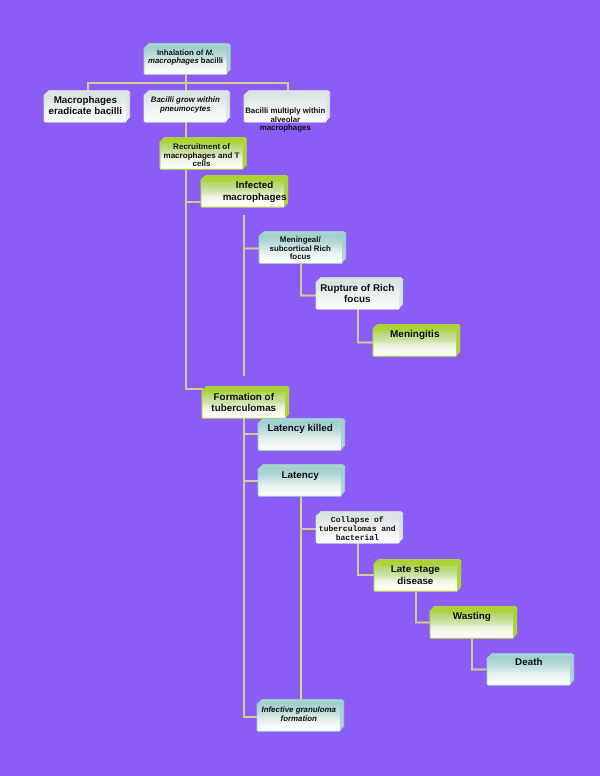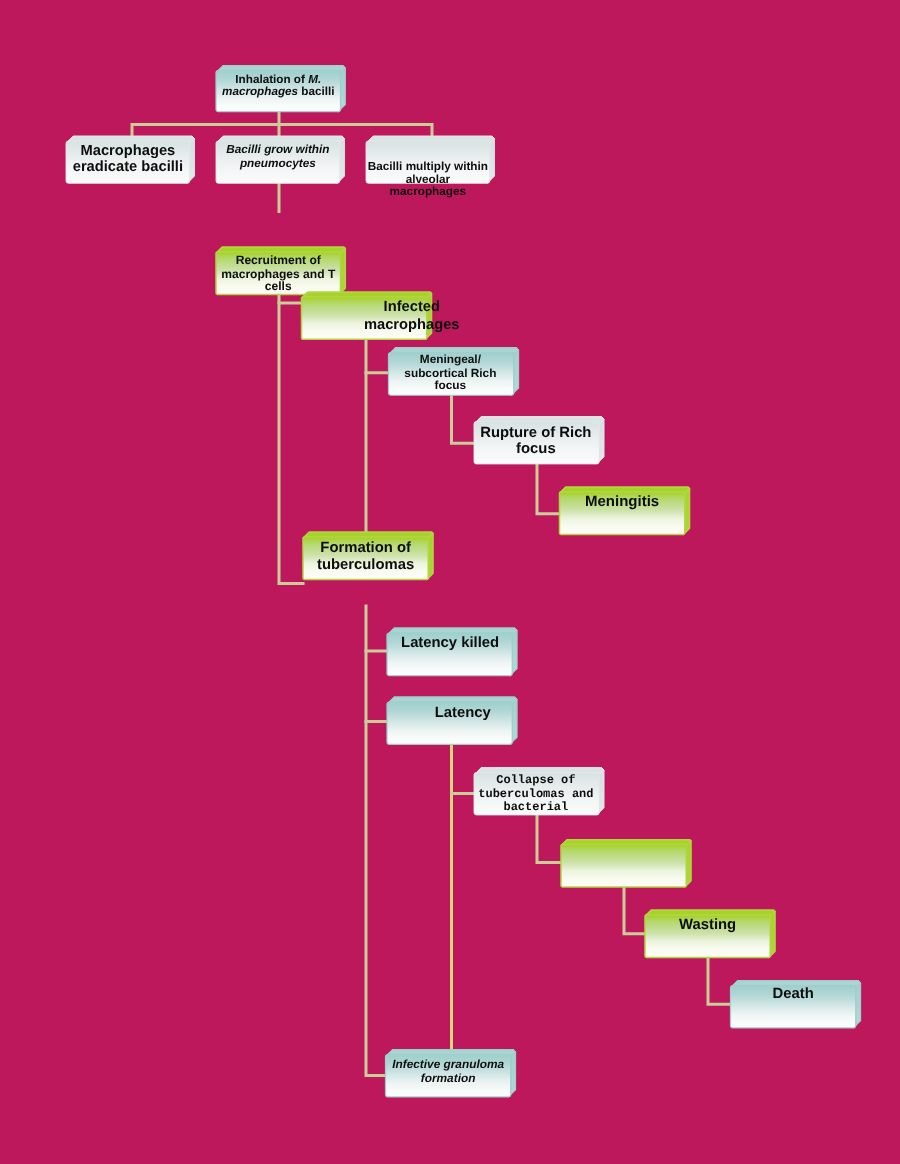--- a/index.html
+++ b/index.html
@@ -1,21 +1,21 @@
 <!DOCTYPE html>
 <html><head>
 <meta charset="utf-8">
 <title>Pathogenesis flowchart</title>
 <style>
   html,body{margin:0;padding:0;background:#ffffff;}
   body{width:600px;height:776px;overflow:hidden;
        font-family:"Liberation Sans",sans-serif;
        text-rendering:geometricPrecision;
        -webkit-font-smoothing:antialiased;}
-  #stage{position:relative;width:600px;height:776px;background:#be185d;}
+  #stage{position:relative;width:600px;height:776px;background:#8b5cf6;}
   svg.connectors{position:absolute;left:0;top:0;width:600px;height:776px;
                  pointer-events:none;}
   .node{position:absolute;}
   .node svg{position:absolute;left:0;top:0;overflow:visible;}
   .node .label{position:absolute;z-index:3;left:0;right:0;
                -webkit-font-smoothing:antialiased;
                text-align:center;font-weight:bold;color:#0d0d0d;
                white-space:nowrap;}
   .node .label i{font-style:italic;}
 </style>
@@ -126,21 +126,21 @@
             <stop offset="0.55" stop-color="#dce5e5"></stop>
             <stop offset="1" stop-color="#e2eaea"></stop>
           </linearGradient>
         </defs>
         <path d="M 1.6 0 L 4.800000000000001 -3.2 L 84.10000000000001 -3.2 L 85.7 -1.6 L 85.7 23.4 L 84.10000000000001 25 L 80.9 28.2 L 82.5 26.599999999999998 L 82.5 0 Z" fill="url(#g3s)" stroke="#e3e9e9" stroke-width="0.6" stroke-linejoin="round"></path>
         <path d="M 1.6 0 L 4.800000000000001 -3.2 L 84.10000000000001 -3.2 L 85.7 -1.6 L 82.5 1.6 L 82.5 0 Z" fill="#dae3e3" stroke="#e3e9e9" stroke-width="0.6" stroke-linejoin="round"></path>
         <rect x="0" y="0" width="82.5" height="28.2" rx="1.6" ry="1.6" fill="url(#g3)" stroke="#e3e9e9" stroke-width="0.6"></rect>
       </svg>
       <div class="label" style="font-size: 7.85px; line-height: 8.5px; top: 1.6292px; margin-top: 12px;">Bacilli multiply within<br>alveolar<br>macrophages</div>
     </div>
-    <div class="node" style="left: 144px; top: 141px; width: 83px; height: 28.3px; margin-top: 27px;">
+    <div class="node" style="left: 160px; top: 141px; width: 83px; height: 28.3px;">
       <svg width="93" height="38.3" style="left:-5px;top:-5px" viewBox="-5 -5 93 38.3">
         <defs>
           <linearGradient id="g4" x1="0" y1="0" x2="0" y2="1">
             <stop offset="0" stop-color="#a4d020"></stop>
             <stop offset="0.12" stop-color="#b2d75e"></stop>
             <stop offset="0.26" stop-color="#bddb86"></stop>
             <stop offset="0.44" stop-color="#cee2ab"></stop>
             <stop offset="0.62" stop-color="#ecf3de"></stop>
             <stop offset="0.8" stop-color="#f8fbee"></stop>
             <stop offset="1" stop-color="#fdfefa"></stop>
@@ -150,21 +150,21 @@
             <stop offset="0.55" stop-color="#abd434"></stop>
             <stop offset="1" stop-color="#aed43a"></stop>
           </linearGradient>
         </defs>
         <path d="M 0.9 0 L 4.1000000000000005 -3.2 L 85.3 -3.2 L 86.2 -2.3000000000000003 L 86.2 24.200000000000003 L 85.3 25.1 L 82.1 28.3 L 83 27.400000000000002 L 83 0 Z" fill="url(#g4s)" stroke="#b2d63f" stroke-width="1" stroke-linejoin="round"></path>
         <path d="M 0.9 0 L 4.1000000000000005 -3.2 L 85.3 -3.2 L 86.2 -2.3000000000000003 L 83 0.9 L 83 0 Z" fill="#a6d32a" stroke="#b2d63f" stroke-width="1" stroke-linejoin="round"></path>
         <rect x="0" y="0" width="83" height="28.3" rx="0.9" ry="0.9" fill="url(#g4)" stroke="#b2d63f" stroke-width="1"></rect>
       </svg>
       <div class="label" style="font-size: 8.05px; line-height: 8.8px; top: 1.84747px;">Recruitment of<br>macrophages and T<br>cells</div>
     </div>
-    <div class="node" style="left: 201px; top: 198px; width: 107px; height: 28.2px; padding-left: 40px;">
+    <div class="node" style="left: 201px; top: 179px; width: 107px; height: 28.2px;">
       <svg width="93.5" height="38.2" style="left:-5px;top:-5px" viewBox="-5 -5 93.5 38.2">
         <defs>
           <linearGradient id="g5" x1="0" y1="0" x2="0" y2="1">
             <stop offset="0" stop-color="#a4d020"></stop>
             <stop offset="0.12" stop-color="#b2d75e"></stop>
             <stop offset="0.26" stop-color="#bddb86"></stop>
             <stop offset="0.44" stop-color="#cee2ab"></stop>
             <stop offset="0.62" stop-color="#ecf3de"></stop>
             <stop offset="0.8" stop-color="#f8fbee"></stop>
             <stop offset="1" stop-color="#fdfefa"></stop>
@@ -244,21 +244,21 @@
             <stop offset="0.55" stop-color="#abd434"></stop>
             <stop offset="1" stop-color="#aed43a"></stop>
           </linearGradient>
         </defs>
         <path d="M 0.9 0 L 4.1000000000000005 -3.2 L 85.8 -3.2 L 86.7 -2.3000000000000003 L 86.7 24.200000000000003 L 85.8 25.1 L 82.6 28.3 L 83.5 27.400000000000002 L 83.5 0 Z" fill="url(#g8s)" stroke="#b2d63f" stroke-width="1" stroke-linejoin="round"></path>
         <path d="M 0.9 0 L 4.1000000000000005 -3.2 L 85.8 -3.2 L 86.7 -2.3000000000000003 L 83.5 0.9 L 83.5 0 Z" fill="#a6d32a" stroke="#b2d63f" stroke-width="1" stroke-linejoin="round"></path>
         <rect x="0" y="0" width="83.5" height="28.3" rx="0.9" ry="0.9" fill="url(#g8)" stroke="#b2d63f" stroke-width="1"></rect>
       </svg>
       <div class="label" style="font-size: 10px; line-height: 11.9px; top: 1.32887px;">Meningitis</div>
     </div>
-    <div class="node" style="left: 202px; top: 358px; width: 83.5px; height: 28.3px;">
+    <div class="node" style="left: 202px; top: 390px; width: 83.5px; height: 28.3px;">
       <svg width="93.5" height="38.3" style="left:-5px;top:-5px" viewBox="-5 -5 93.5 38.3">
         <defs>
           <linearGradient id="g9" x1="0" y1="0" x2="0" y2="1">
             <stop offset="0" stop-color="#a4d020"></stop>
             <stop offset="0.12" stop-color="#b2d75e"></stop>
             <stop offset="0.26" stop-color="#bddb86"></stop>
             <stop offset="0.44" stop-color="#cee2ab"></stop>
             <stop offset="0.62" stop-color="#ecf3de"></stop>
             <stop offset="0.8" stop-color="#f8fbee"></stop>
             <stop offset="1" stop-color="#fdfefa"></stop>
@@ -292,21 +292,21 @@
             <stop offset="0.55" stop-color="#abd5d3"></stop>
             <stop offset="1" stop-color="#b4d9d7"></stop>
           </linearGradient>
         </defs>
         <path d="M 1.6 0 L 4.800000000000001 -3.2 L 85.10000000000001 -3.2 L 86.7 -1.6 L 86.7 23.7 L 85.10000000000001 25.3 L 81.9 28.5 L 83.5 26.9 L 83.5 0 Z" fill="url(#g10s)" stroke="#9fcecd" stroke-width="0.8" stroke-linejoin="round"></path>
         <path d="M 1.6 0 L 4.800000000000001 -3.2 L 85.10000000000001 -3.2 L 86.7 -1.6 L 83.5 1.6 L 83.5 0 Z" fill="#a8d5d2" stroke="#9fcecd" stroke-width="0.8" stroke-linejoin="round"></path>
         <rect x="0" y="0" width="83.5" height="28.5" rx="1.6" ry="1.6" fill="url(#g10)" stroke="#9fcecd" stroke-width="0.8"></rect>
       </svg>
       <div class="label" style="font-size: 9.9px; line-height: 11.9px; top: 1.42887px;">Latency killed</div>
     </div>
-    <div class="node" style="left: 258.3px; top: 468.4px; width: 83.5px; height: 28.3px; padding-left: 17px;">
+    <div class="node" style="left: 258.3px; top: 468.4px; width: 83.5px; height: 28.3px;">
       <svg width="93.5" height="38.3" style="left:-5px;top:-5px" viewBox="-5 -5 93.5 38.3">
         <defs>
           <linearGradient id="g11" x1="0" y1="0" x2="0" y2="1">
             <stop offset="0" stop-color="#9fcfcd"></stop>
             <stop offset="0.2" stop-color="#aed6d4"></stop>
             <stop offset="0.32" stop-color="#bedcdc"></stop>
             <stop offset="0.5" stop-color="#d6e9e8"></stop>
             <stop offset="0.68" stop-color="#edf4f3"></stop>
             <stop offset="0.84" stop-color="#f7fbfa"></stop>
             <stop offset="1" stop-color="#fcfefe"></stop>
@@ -360,20 +360,21 @@
           <linearGradient id="g13s" x1="0" y1="0" x2="0" y2="1">
             <stop offset="0" stop-color="#a7d32c"></stop>
             <stop offset="0.55" stop-color="#abd434"></stop>
             <stop offset="1" stop-color="#aed43a"></stop>
           </linearGradient>
         </defs>
         <path d="M 0.9 0 L 4.1000000000000005 -3.2 L 85.8 -3.2 L 86.7 -2.3000000000000003 L 86.7 24.200000000000003 L 85.8 25.1 L 82.6 28.3 L 83.5 27.400000000000002 L 83.5 0 Z" fill="url(#g13s)" stroke="#b2d63f" stroke-width="1" stroke-linejoin="round"></path>
         <path d="M 0.9 0 L 4.1000000000000005 -3.2 L 85.8 -3.2 L 86.7 -2.3000000000000003 L 83.5 0.9 L 83.5 0 Z" fill="#a6d32a" stroke="#b2d63f" stroke-width="1" stroke-linejoin="round"></path>
         <rect x="0" y="0" width="83.5" height="28.3" rx="0.9" ry="0.9" fill="url(#g13)" stroke="#b2d63f" stroke-width="1"></rect>
       </svg>
+      <div class="label" style="font-size: 9.9px; line-height: 11.6px; top: 1.27887px;">Late stage<br>disease</div>
     </div>
     <div class="node" style="left: 487px; top: 656.7px; width: 83.5px; height: 28.3px;">
       <svg width="93.5" height="38.3" style="left:-5px;top:-5px" viewBox="-5 -5 93.5 38.3">
         <defs>
           <linearGradient id="g15" x1="0" y1="0" x2="0" y2="1">
             <stop offset="0" stop-color="#9fcfcd"></stop>
             <stop offset="0.2" stop-color="#aed6d4"></stop>
             <stop offset="0.32" stop-color="#bedcdc"></stop>
             <stop offset="0.5" stop-color="#d6e9e8"></stop>
             <stop offset="0.68" stop-color="#edf4f3"></stop>

